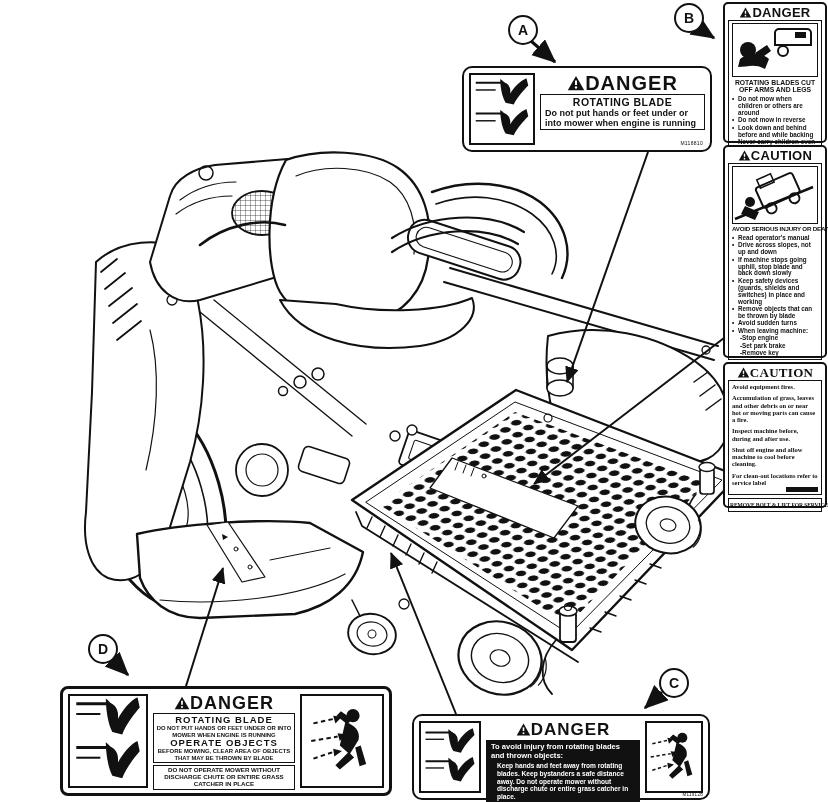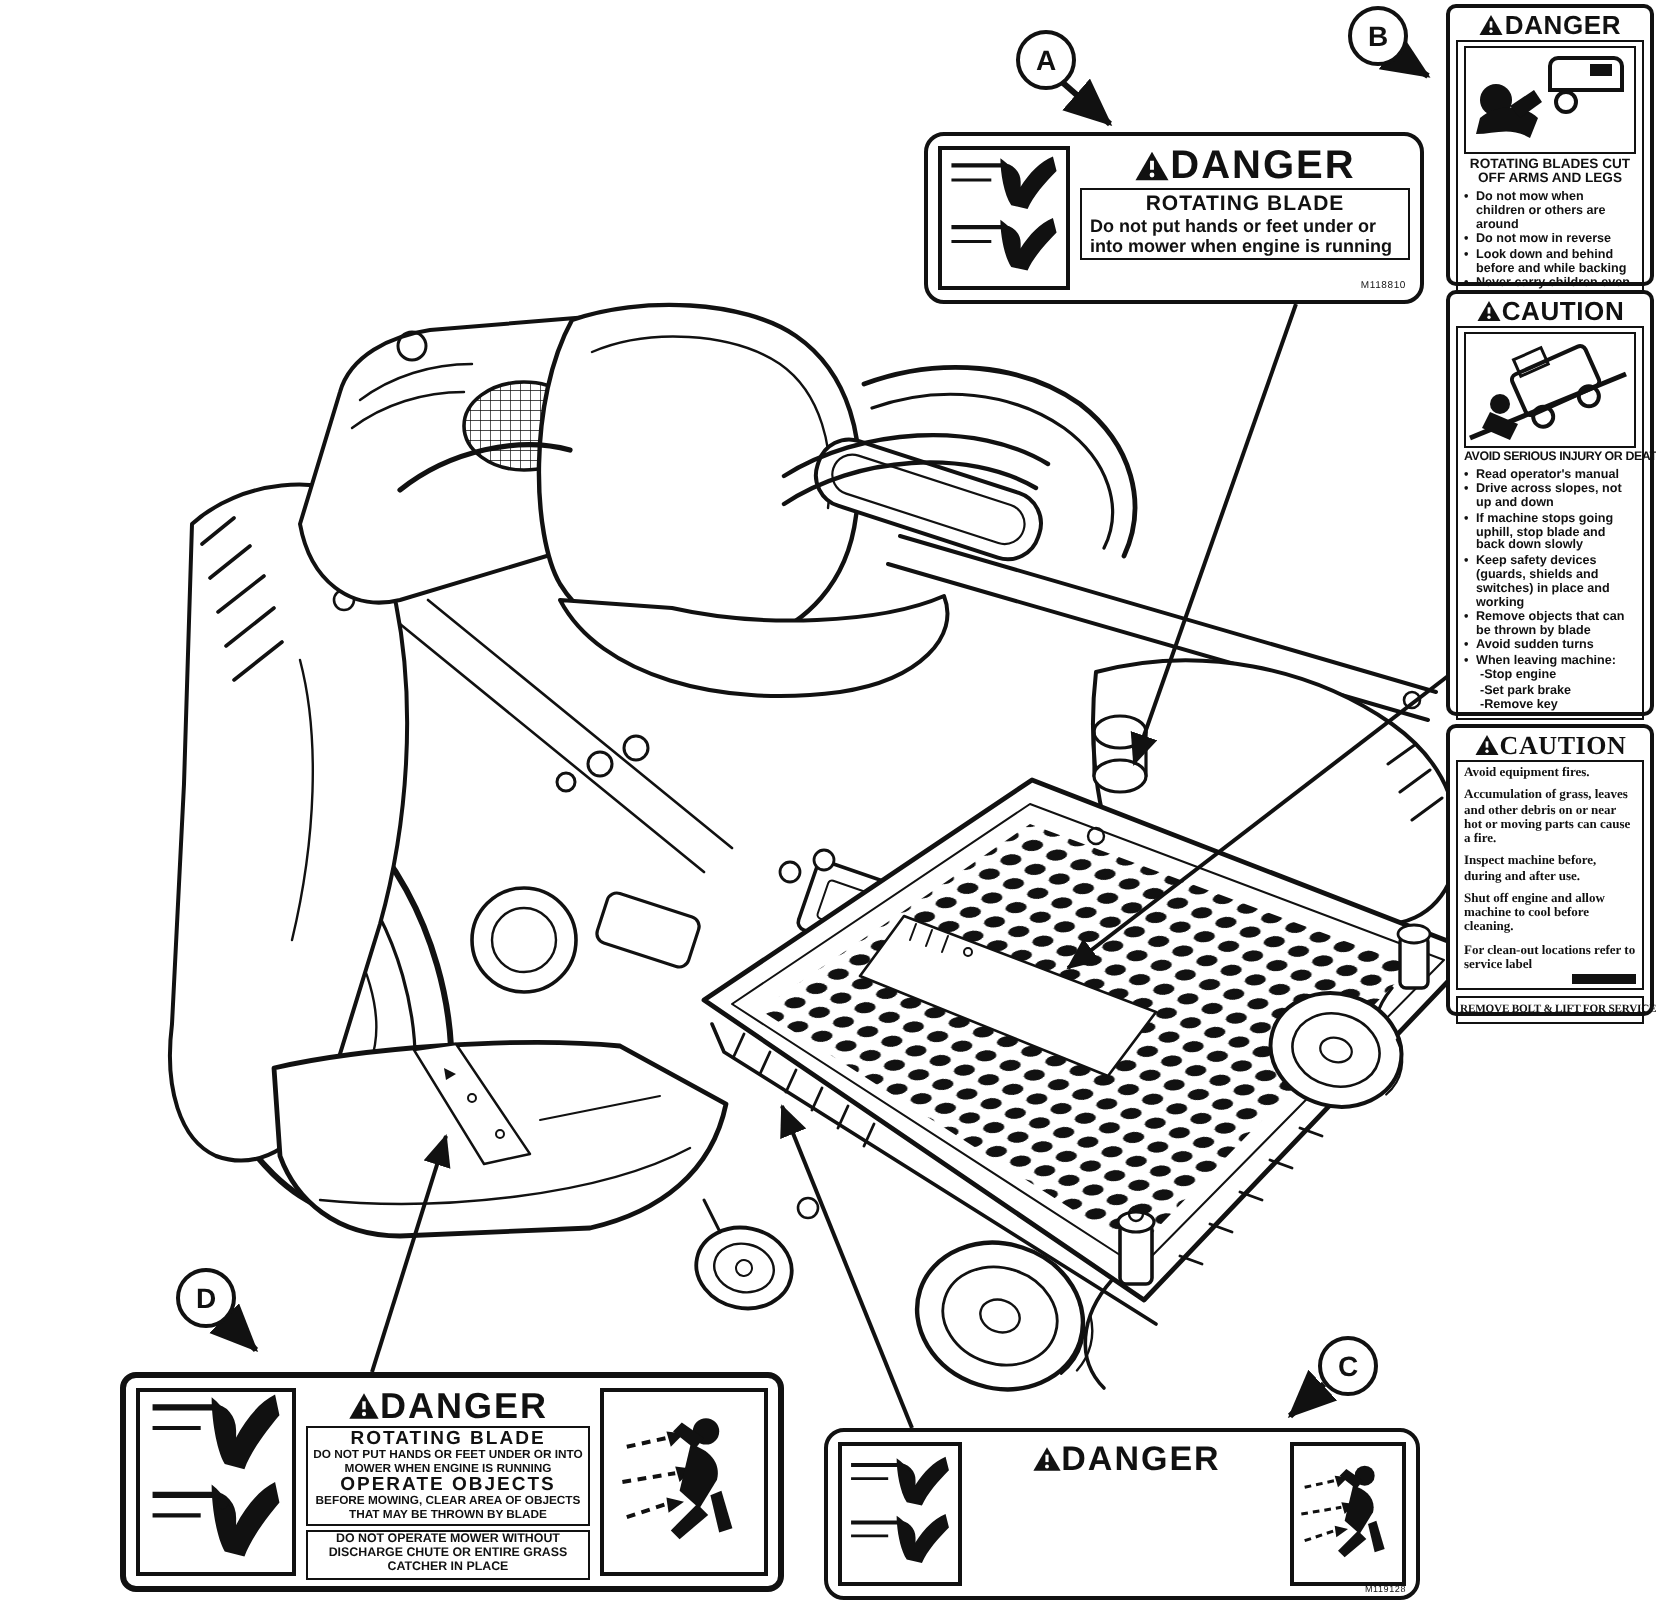--- a/index.html
+++ b/index.html
@@ -355,20 +355,24 @@
     </div>
     <div class="mid">
       <div class="hdr">
         <svg class="tri" width="15" height="13" viewBox="0 0 24 21">
           <path d="M12 1 L23 20 H1 Z" fill="#111"></path>
             <path d="M12 7 v6" stroke="#fff" stroke-width="2.6"></path>
             <circle cx="12" cy="16.5" r="1.6" fill="#fff"></circle>
         </svg>
         <span class="word">DANGER</span>
       </div>
+      <div class="blackbox">
+        <div class="lead">To avoid injury from rotating blades and thrown objects:</div>
+        <div class="body">Keep hands and feet away from rotating blades. Keep bystanders a safe distance away. Do not operate mower without discharge chute or entire grass catcher in place.</div>
+      </div>
     </div>
     <div class="pictobox" style="width:58px;">
       <svg width="50" height="62" viewBox="0 0 60 64">
         <g stroke="#111" stroke-width="1.8" stroke-dasharray="4,3" fill="none">
           <line x1="4" y1="16" x2="22" y2="12"></line>
             <line x1="2" y1="32" x2="26" y2="28"></line>
             <line x1="4" y1="48" x2="22" y2="42"></line>
         </g>
         <g fill="#111">
           <path d="M22,9 l8,1 -6,6 Z"></path>

